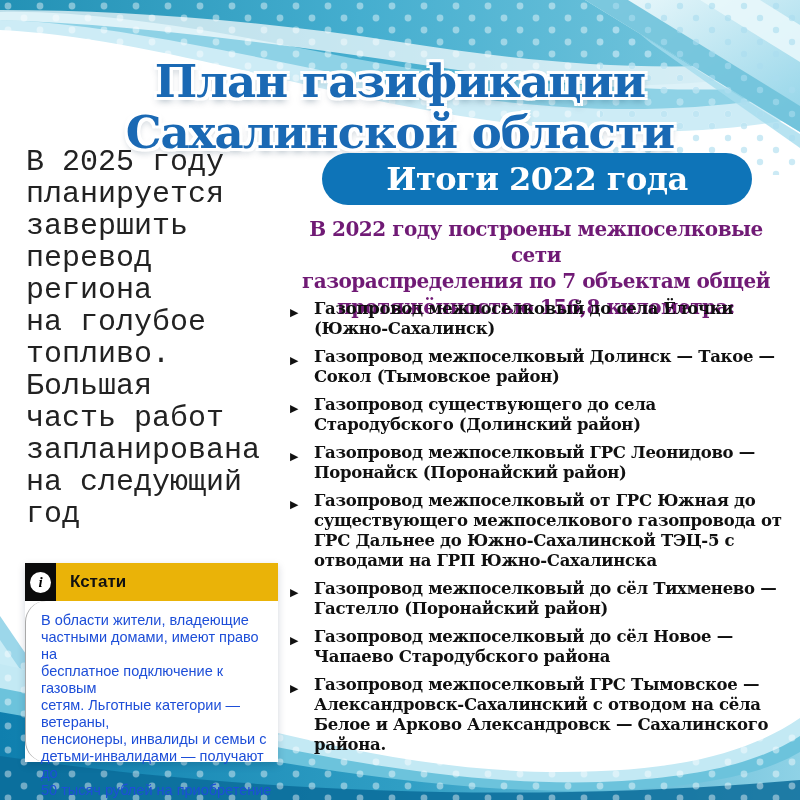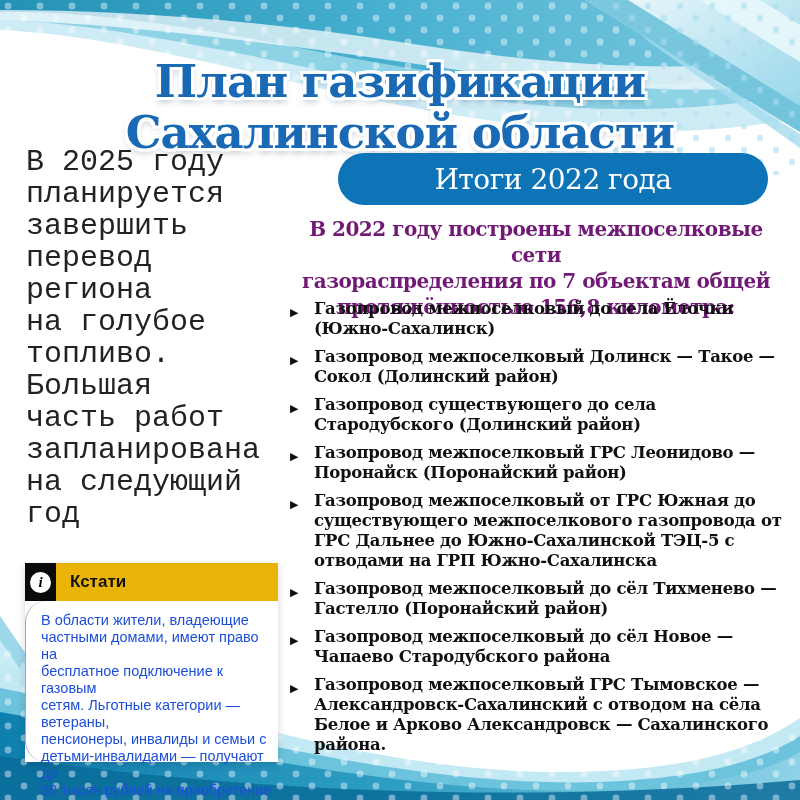--- a/index.html
+++ b/index.html
@@ -50,24 +50,24 @@
   .aside-body {
     border-left:1px solid #a8a8a8; margin-top:0; height:150px;
     padding:11px 6px 0 15px;
     font-size:14.5px; line-height:17px; color:#1d4ed8;
     white-space:pre-line;
     border-radius:21px;
   }
 
   
   .badge {
-    position:absolute; left:338px; top:153px; width:430px; height:52px;
+    position:absolute; left:322px; top:153px; width:430px; height:52px;
     background:#0e74b8; border-radius:27px; z-index:5;
     display:flex; align-items:center; justify-content:center;
-    font-family:"DejaVu Serif", serif; font-weight:normal; font-size:28px;
+    font-family:"DejaVu Serif", serif; font-weight:bold; font-size:32px;
     color:#ffffff; letter-spacing:-0.5px;
   }
   .intro {
     position:absolute; left:292px; top:216px; width:488px; text-align:center;
     font-family:"DejaVu Serif", serif; font-weight:bold;
     font-size:20px; line-height:26px; color:#701a75;
     white-space:pre-line; z-index:4; letter-spacing:-0.5px;
   }
   .pipe-list {
     position:absolute; left:290px; top:299px; width:505px; z-index:4;
@@ -173,21 +173,21 @@
 газораспределения по 7 объектам общей
 протяжённостью 156,8 километра:</div>
 
   <ul class="pipe-list">
     <li>
       <span class="marker">▶</span>
       <span class="txt">Газопровод межпоселковый до села Ёлочки (Южно-Сахалинск)</span>
     </li>
     <li>
       <span class="marker">▶</span>
-      <span class="txt">Газопровод межпоселковый Долинск — Такое — Сокол (Долинский район)</span>
+      <span class="txt">Газопровод межпоселковый Долинск — Такое — Сокол (Тымовское район)</span>
     </li>
     <li>
       <span class="marker">▶</span>
       <span class="txt">Газопровод существующего до села Стародубского (Долинский район)</span>
     </li>
     <li>
       <span class="marker">▶</span>
       <span class="txt">Газопровод межпоселковый ГРС Леонидово — Поронайск (Поронайский район)</span>
     </li>
     <li>

